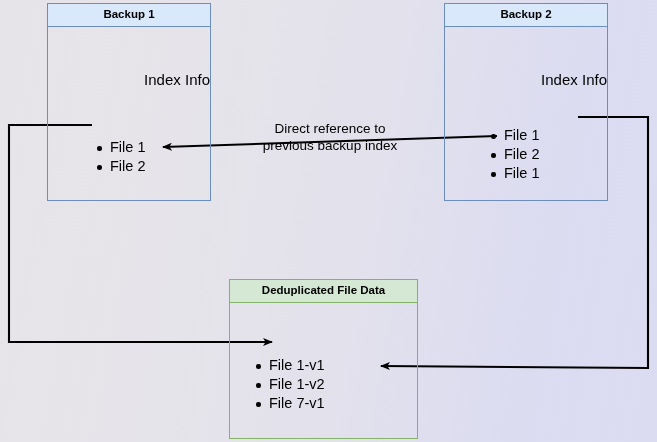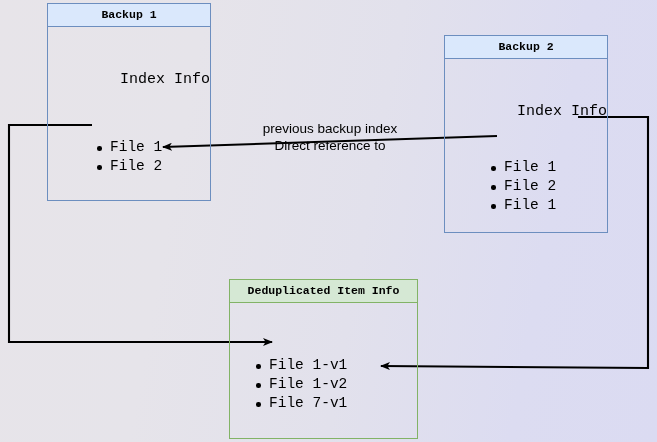--- a/index.html
+++ b/index.html
@@ -24,21 +24,20 @@
     top: 0;
     width: 657px;
     height: 442px;
     pointer-events: none;
   }
   .node {
     position: absolute;
     box-sizing: border-box;
     display: flex;
     flex-direction: column;
-    font-family: Liberation Mono, monospace;
   }
   .node .node-header {
     box-sizing: border-box;
     height: 23px;
     line-height: 21px;
     text-align: center;
     font-size: 11.5px;
     font-weight: bold;
     color: #000000;
   }
@@ -66,21 +65,21 @@
   }
   .node-green .node-header {
     background: #d5e8d4;
     border-bottom: 1.8px solid #82b366;
   }
   .node-green .node-body {
     background: transparent;
   }
 
   #node-backup-1 { left: 47px; top: 3px; width: 164px; height: 198px; }
-  #node-backup-2 { left: 444px; top: 3px; width: 164px; height: 198px; margin-top: 32px; }
+  #node-backup-2 { left: 444px; top: 3px; width: 164px; height: 198px; }
   #node-dedup    { left: 229px; top: 279px; width: 189px; height: 160px; }
 
   .index-title {
     position: absolute;
     left: 0;
     right: 0;
     top: 44px;
     text-align: right;
     font-size: 15px;
     color: #000;
@@ -160,28 +159,28 @@
       <div class="index-title">Index Info</div>
       <ul class="file-list" id="files-backup-2">
         <li>File 1</li>
         <li>File 2</li>
         <li>File 1</li>
       </ul>
     </div>
   </div>
 
   <div class="node node-green" id="node-dedup">
-    <div class="node-header">Deduplicated Item Info</div>
+    <div class="node-header">Deduplicated File Data</div>
     <div class="node-body">
       <ul class="file-list" id="files-dedup">
         <li>File 1-v1</li>
         <li>File 1-v2</li>
         <li>File 7-v1</li>
       </ul>
     </div>
   </div>
 
   <div class="ref-label">
+    <div>Direct reference to</div>
     <div>previous backup index</div>
-    <div>Direct reference to</div>
   </div>
 
 </div>
 
 </body></html>

